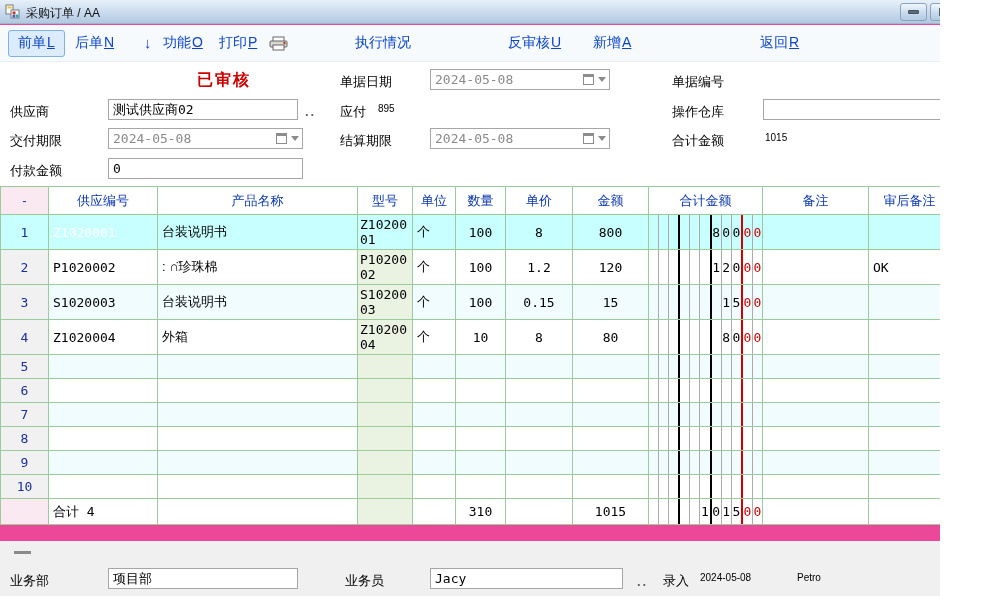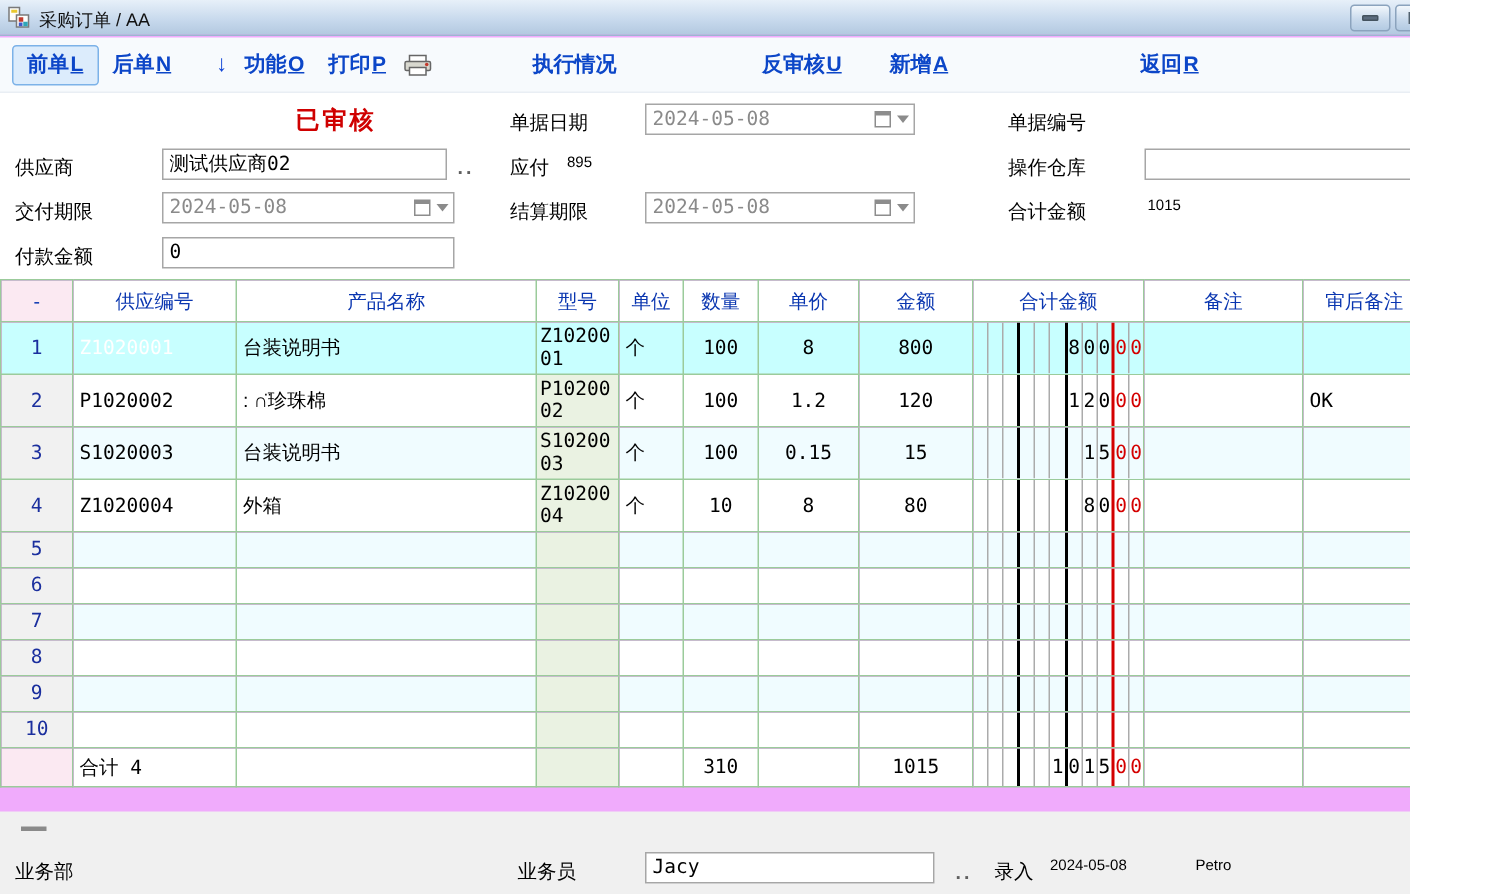--- a/index.html
+++ b/index.html
@@ -1,34 +1,34 @@
 <!DOCTYPE html>
 <html><head>
 <meta charset="utf-8">
 <style>
   * { margin:0; padding:0; box-sizing:border-box; }
   html,body { width:990px; height:596px; overflow:hidden; }
   body { font-family:"Liberation Sans", sans-serif; background:#fff; }
-  .window { position:relative; width:940px; height:596px; overflow:hidden; background:#f0abfc; }
+  .window { position:relative; width:940px; height:596px; overflow:hidden; background:#ec4899; }
 
   
   .titlebar { position:absolute; left:0; top:0; width:990px; height:24px;
     background:linear-gradient(#e7f0f9, #c6d8ec 60%, #b3c9e0); border-bottom:1px solid #9db6d0; }
   .app-icon { position:absolute; left:5px; top:4px; width:16px; height:16px; }
   .title-text { position:absolute; left:26px; top:5px; font-size:12px; color:#111; }
   .win-btns { position:absolute; right:3px; top:3px; display:flex; gap:3px; }
   .win-btn { width:27px; height:18px; border-radius:3px; border:1px solid #8ba3bd;
     background:linear-gradient(#f2f7fc,#c9daec 55%,#b3cae2); display:flex; align-items:center; justify-content:center; cursor:pointer; }
   .win-btn.close { border-color:#8f3014; background:linear-gradient(#efa28b,#d95a3d 50%,#c03318); }
   .glyph-min { width:11px; height:4px; background:#5a6b7d; border:1px solid #44535f; border-radius:1px; }
   .glyph-max { width:10px; height:8px; border:1px solid #50616f; border-top:3px solid #50616f; background:#e8f0f8; }
   .glyph-close { color:#fff; font-weight:bold; font-size:13px; line-height:13px; text-shadow:0 1px 1px #7d2510; }
 
   
-  .toolbar { position:absolute; left:0; top:25px; width:990px; height:37px; background:#f7fafd; border-bottom:1px solid #e9eef4;font-weight:bold; }
+  .toolbar { position:absolute; left:0; top:25px; width:990px; height:37px; background:#f7fafd; border-bottom:1px solid #e9eef4; }
   .tb-item { position:absolute; top:9px; font-size:14px; color:#0c46c8; cursor:pointer; white-space:nowrap; }
   .tb-item u { margin-left:1px; }
   .tb-item.active { top:5px; background:#dcecfc; border:1px solid #7cb2e8; border-radius:3px; padding:3px 9px 4px 9px; }
   .down-arrow { position:absolute; left:144px; top:10px; width:13px; height:15px; color:#1145d6; font-weight:bold; font-size:15px; line-height:15px; }
   .down-arrow::before { content:"↓"; }
   .printer { position:absolute; left:269px; top:11px; width:20px; height:15px; }
 
   
   .formarea { position:absolute; left:0; top:62px; width:990px; height:124px; background:#fff; }
   .form-title { position:absolute; left:10px; top:60px; font-size:24px; font-weight:bold; color:#000; letter-spacing:3px; }
@@ -509,20 +509,21 @@
             <td class="c-audit"></td>
             <td class="ro"></td>
           </tr>
         </tbody>
       </table>
   </div>
 
   <div class="bottombar">
     <div class="dash"></div>
     <span class="lbl" style="left:10px; top:31px;">业务部</span>
+    <div class="inp" style="left:108px; top:27px; width:190px;"><span>项目部</span></div>
     <span class="lbl" style="left:345px; top:31px;">业务员</span>
     <div class="inp" style="left:430px; top:27px; width:193px;"><span>Jacy</span></div>
     <span class="dots" style="left:637px; top:33px;">..</span>
     <span class="lbl" style="left:663px; top:31px;">录入</span>
     <span class="val" style="left:700px; top:31px;">2024-05-08</span>
     <span class="val" style="left:797px; top:31px;">Petro</span>
   </div>
 
 </div>
 

